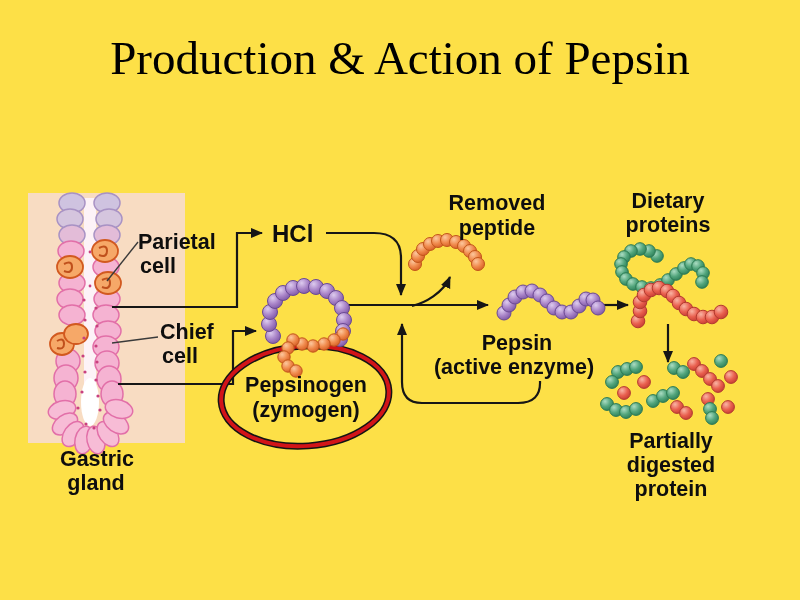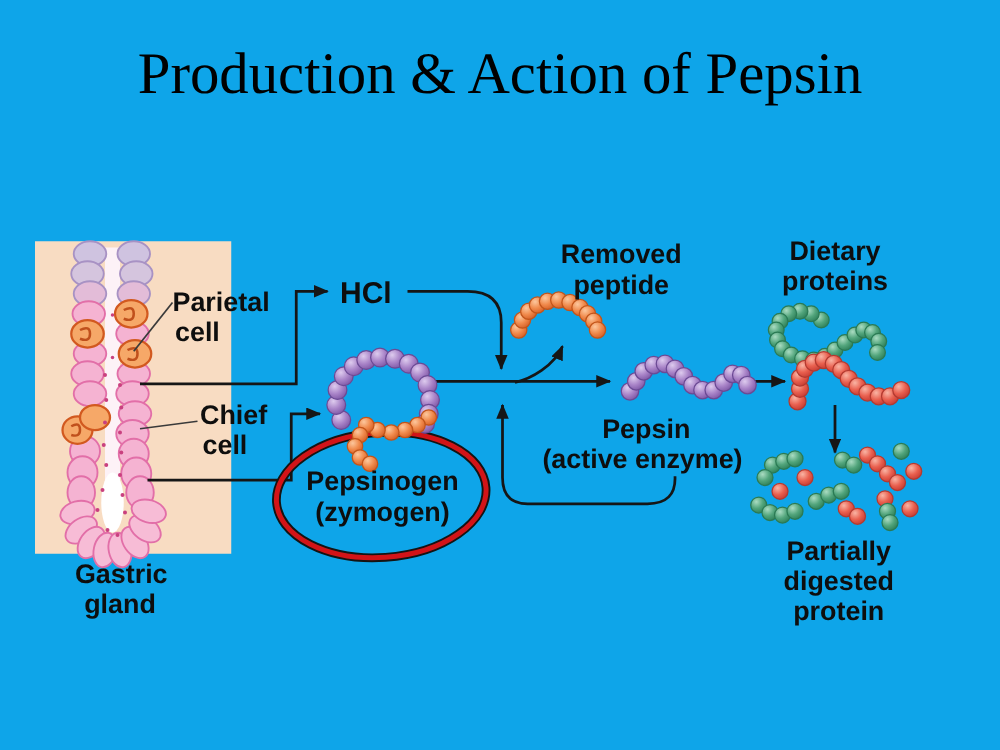--- a/index.html
+++ b/index.html
@@ -1,16 +1,16 @@
 <!DOCTYPE html>
 <html><head>
 <meta charset="utf-8">
 <style>
   html,body{margin:0;padding:0;background:#888;}
-  .slide{position:relative;width:800px;height:600px;background:#0ea5e9;overflow:hidden;}
+  .slide{position:relative;width:800px;height:600px;background:#fde047;overflow:hidden;}
   svg{position:absolute;left:0;top:0;}
   .title{font:400 47px "Liberation Serif", serif;fill:#000;}
   .lbl{font:700 21.5px "Liberation Sans", sans-serif;fill:#0e0e0e;}
   .lbl-lg{font:700 24px "Liberation Sans", sans-serif;fill:#0e0e0e;}
   .arrow{stroke:#161616;stroke-width:2.2;fill:none;}
   .pointer{stroke:#3a3a3a;stroke-width:1.4;fill:none;}
 </style>
 </head>
 <body>
 

